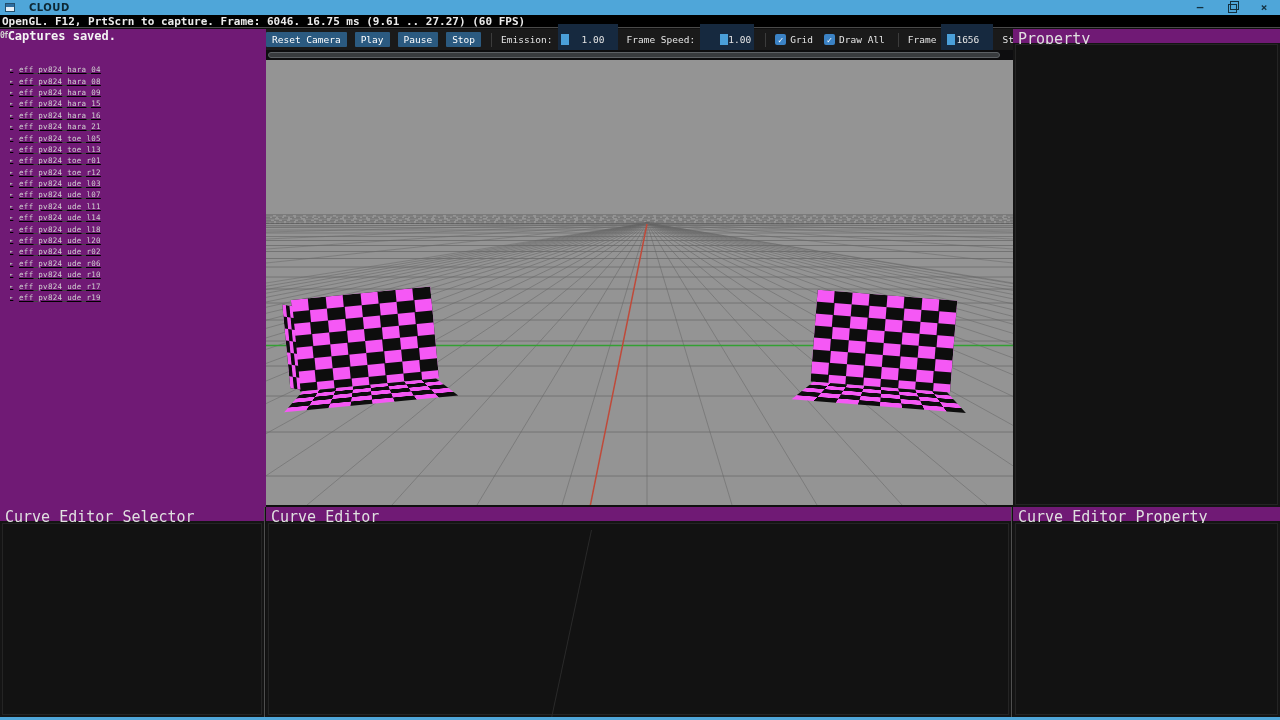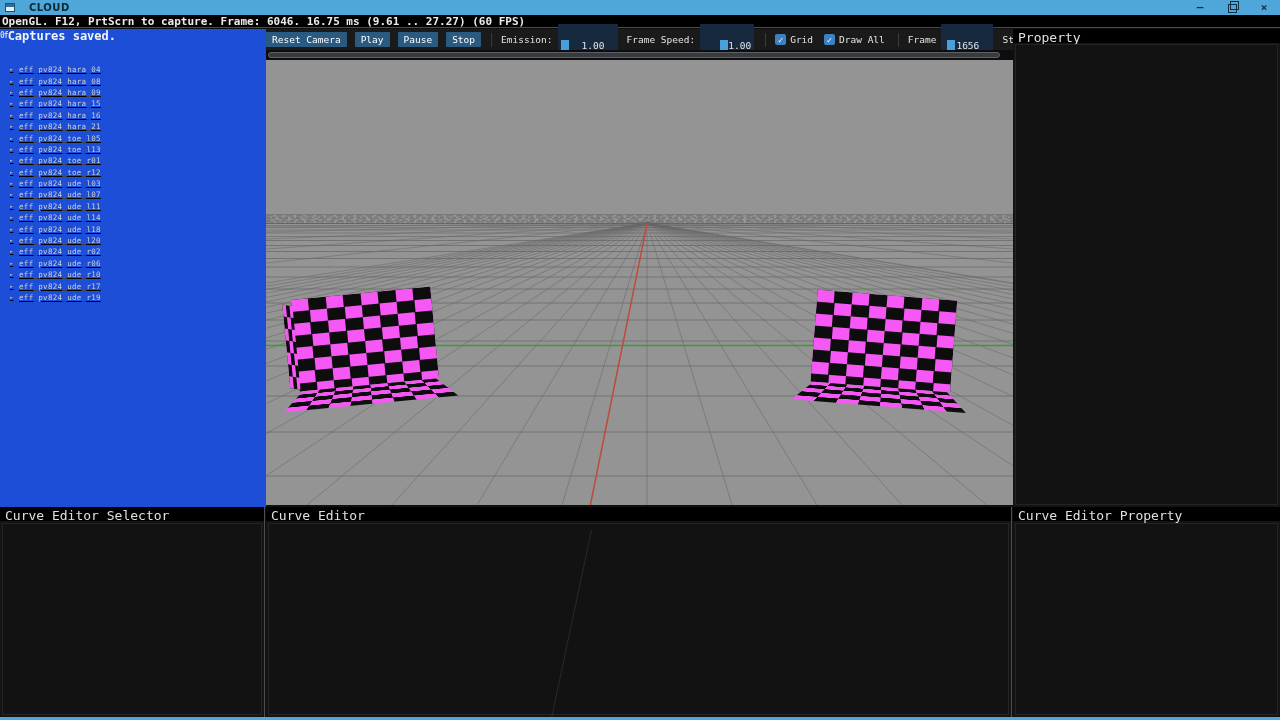--- a/index.html
+++ b/index.html
@@ -13,34 +13,34 @@
   .title-text{font-family:"DejaVu Sans",sans-serif;font-size:10px;font-weight:bold;color:#0d2733;margin-left:14px;letter-spacing:.5px;}
   .win-controls{margin-left:auto;display:flex;height:100%;}
   .win-btn{width:32px;display:flex;align-items:center;justify-content:center;color:#13303f;font-size:11px;font-weight:bold;cursor:default;}
   .restore-glyph{width:7px;height:7px;border:1px solid #13303f;position:relative;margin-top:1px;}
   .restore-glyph::before{content:"";position:absolute;left:1px;top:-4px;width:7px;height:7px;border:1px solid #13303f;}
 
   
   .statusbar{position:absolute;left:0;top:15px;width:1280px;height:13px;background:#000;border-bottom:1px solid #4a4a4a;color:#ececec;font-size:11px;font-weight:bold;line-height:13px;padding-left:2px;box-sizing:border-box;white-space:nowrap;}
 
   
-  .left-panel{position:absolute;left:0;top:29px;width:266px;height:478px;background:#1d4ed8;box-sizing:border-box;}
+  .left-panel{position:absolute;left:0;top:29px;width:266px;height:478px;background:#701a75;box-sizing:border-box;}
   .console-line{height:15px;color:#f4f4f4;font-size:12px;font-weight:bold;line-height:14px;white-space:nowrap;}
   .console-prefix{font-size:8px;vertical-align:top;letter-spacing:-1px;color:#cfcfcf;}
   .tree{margin-top:20px;text-decoration:underline;}
   .tree-row{height:11.4px;display:flex;align-items:center;color:#cfcfcf;font-size:7.5px;letter-spacing:.3px;cursor:default;}
   .tree-arrow{width:6px;margin-left:10px;margin-right:3px;font-size:5px;color:#b4b4b4;line-height:1;}
 
   
   .toolbar{position:absolute;left:266px;top:29px;width:747px;height:21px;background:#1a1a1a;display:flex;align-items:center;font-size:9.5px;color:#e4e4e4;box-sizing:border-box;white-space:nowrap;}
   .tb-btn{font-family:"DejaVu Sans Mono",monospace;font-size:9.5px;color:#fff;background:var(--button-bg,#2b5a80);border:none;border-radius:1px;height:15px;padding:0 6px;margin-right:8px;line-height:15px;cursor:default;}
   .tb-btn.first{}
   .sep{width:1px;height:14px;background:#3c3c3c;margin:0 9px 0 2px;}
   .tb-label{margin-right:5px;}
-  .tb-input{height:15px;background:var(--input-bg,#16293f);display:flex;padding:16px 3px;box-sizing:border-box;margin-right:9px;}
+  .tb-input{height:15px;background:var(--input-bg,#16293f);display:flex;align-items:center;padding:16px 3px;box-sizing:border-box;margin-right:9px;}
   .cursor{width:8px;height:11px;background:var(--cursor-blue,#4a9fd9);flex:none;}
   .emission{width:60px;}
   .emission .val{margin-left:13px;}
   .fspeed{width:54px;justify-content:flex-end;}
   .fspeed .val{margin-left:0px;}
   .framebox{width:52px;}
   .framebox .cursor{margin-left:3px;}
   .framebox .val{margin-left:1px;}
   .tb-check{display:flex;align-items:center;margin-right:11px;cursor:default;}
   .checkbox{width:11px;height:11px;background:var(--checkbox-blue,#3b82c4);color:#fff;font-size:9px;display:flex;align-items:center;justify-content:center;border-radius:2px;margin-right:4px;}
@@ -56,21 +56,21 @@
   .cube{position:absolute;}
   .cube-left{left:30px;top:233px;transform:rotate(-5.5deg);}
   .cube-right{left:547px;top:235px;transform:rotate(4.5deg);}
   .checker{background-image:repeating-conic-gradient(var(--checker-black,#0d0d0d) 0% 25%,var(--checker-magenta,#f558f5) 25% 50%);}
   .cube .front{width:140px;height:92px;background-size:35px 24px;position:relative;}
   .cube .bottom{width:134px;height:22px;margin-left:3px;background-size:34px 9px;transform:perspective(70px) rotateX(48deg);transform-origin:top center;}
   .cube-left .side{position:absolute;left:-9px;top:5px;width:10px;height:84px;background-size:7px 24px;transform:skewY(14deg);}
 
   
   .right-panel{position:absolute;left:1013px;top:29px;width:267px;height:478px;background:#141414;box-sizing:border-box;}
-  .panel-title{height:13px;font-size:13px;color:#e0e0e0;padding:1px 0 0 5px;background:#000000;}
+  .panel-title{height:13px;font-size:15px;color:#e0e0e0;padding:1px 0 0 5px;background:#701a75;}
   .panel-body{position:absolute;left:2px;right:2px;top:15px;bottom:2px;background:#121212;border:1px solid #242424;}
 
   
   .bp{position:absolute;top:507px;height:210px;background:#141414;box-sizing:border-box;}
   .bp-left{left:0;width:265px;border-right:1px solid var(--border-gray,#4f4f4f);}
   .bp-center{left:266px;width:746px;border-right:1px solid var(--border-gray,#4f4f4f);}
   .bp-right{left:1013px;width:267px;}
   .bp .panel-body{top:16px;}
   .curve-line{position:absolute;left:322px;top:6px;width:1px;height:202px;background:#2a2a2a;transform:rotate(12deg);transform-origin:top center;}
 

